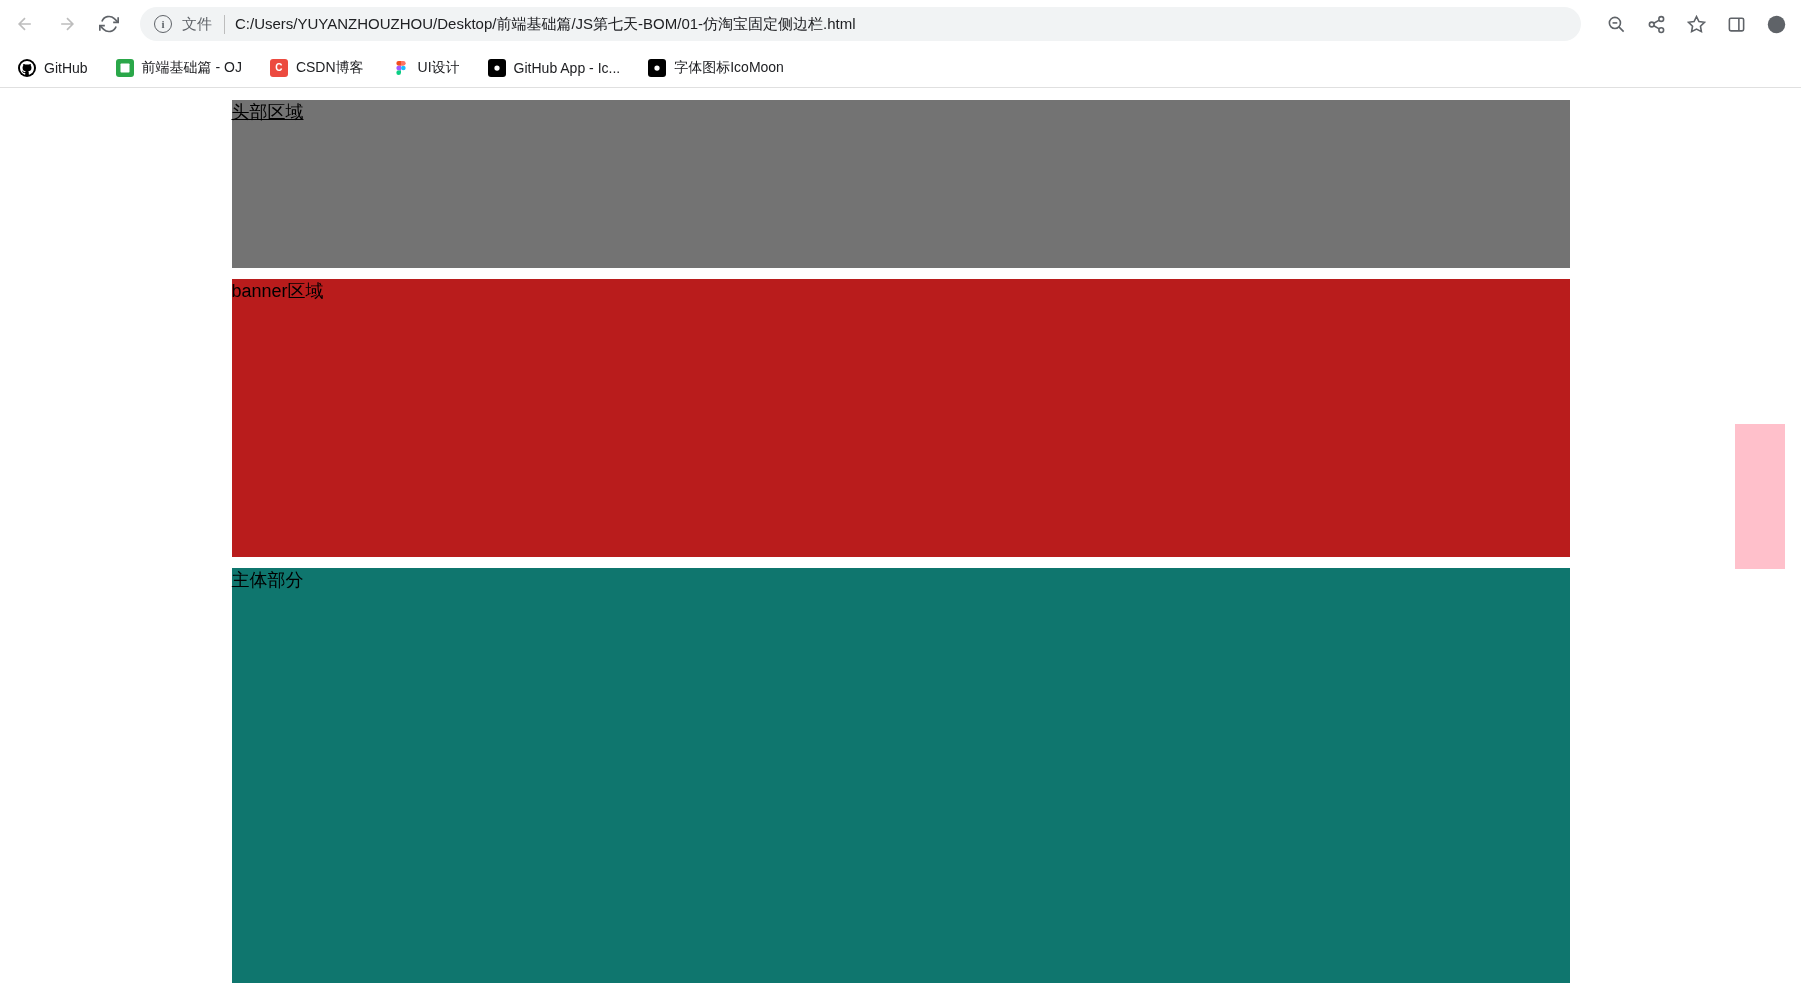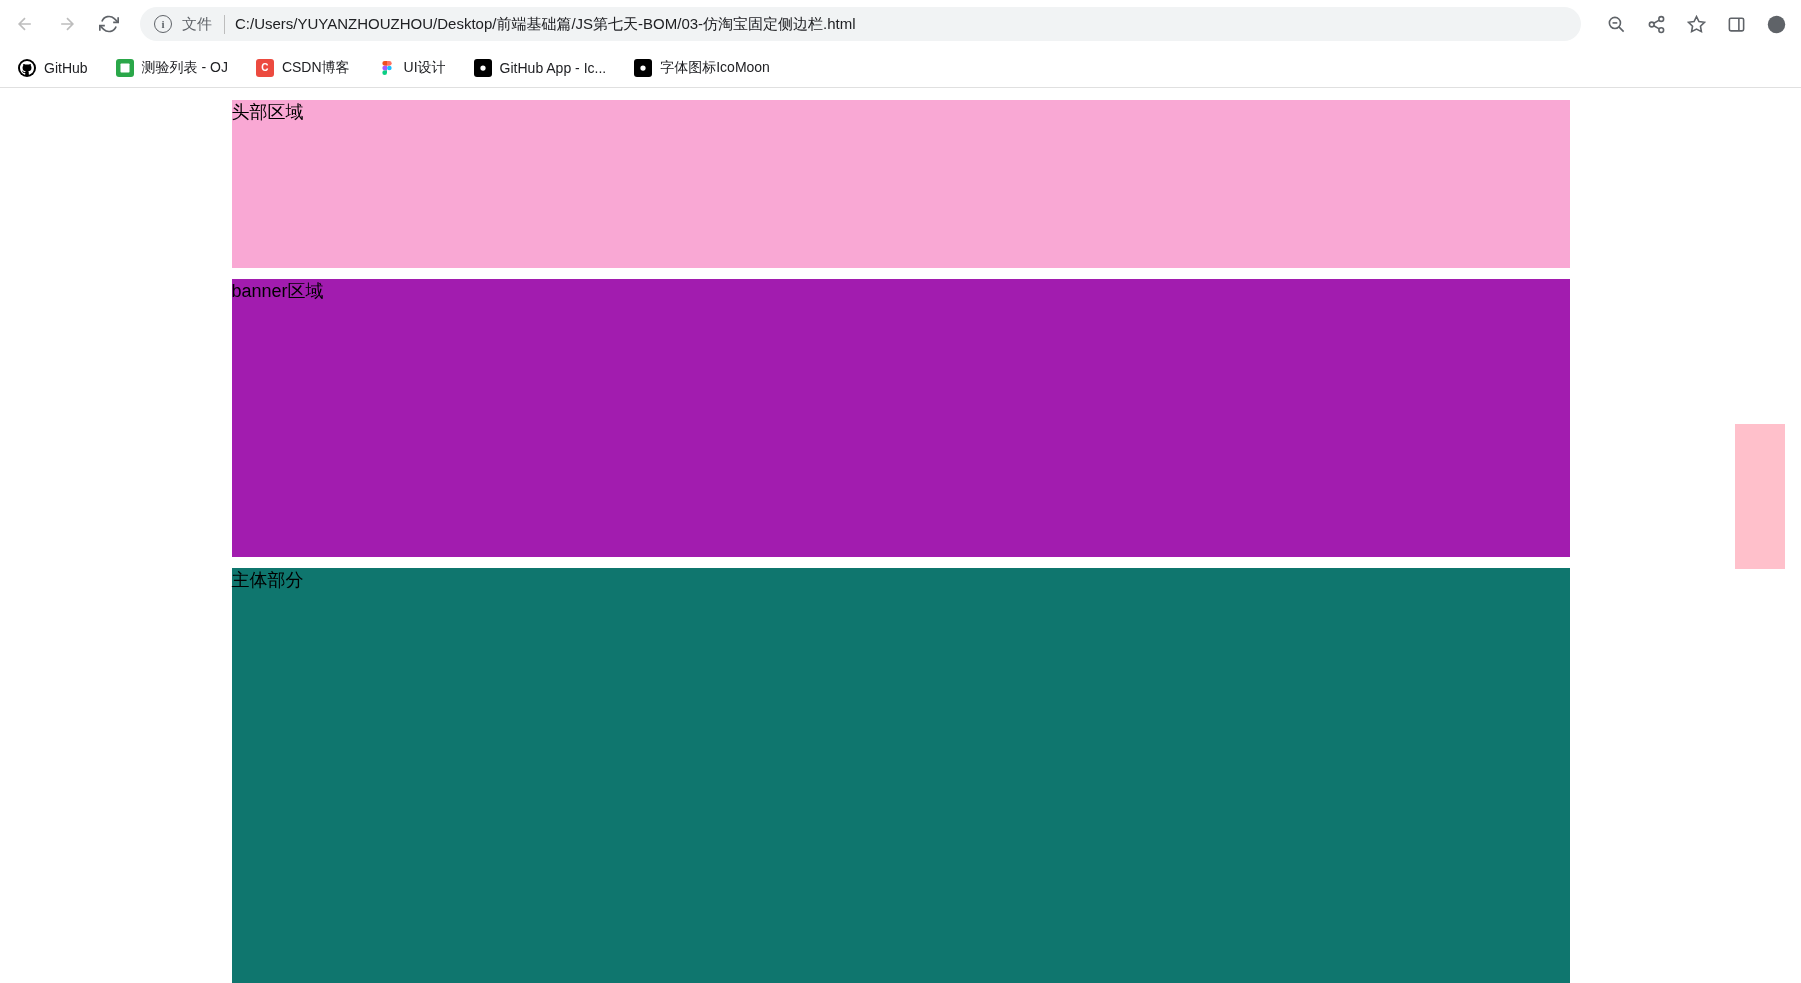--- a/index.html
+++ b/index.html
@@ -155,25 +155,26 @@
       width: 1338px;
       margin: 0 auto;
     }
     .section {
       font-size: 18px;
       color: #000;
       margin-bottom: 11px;
       padding: 0;
     }
     .section-header {
-      background: #f9a8d4;
+      background: #737373;
       height: 168px;
+      text-decoration: underline;
     }
     .section-banner {
-      background: #a21caf;
+      background: #b91c1c;
       height: 278px;
     }
     .section-main {
       background: #0f766e;
       height: 468px;
     }
     .side-bar {
       position: absolute;
       right: 16px;
       top: 336px;
@@ -198,21 +199,21 @@
   </div>
   <div class="nav-btn">
     <svg viewBox="0 0 24 24" fill="none" stroke="currentColor" stroke-width="2">
         <path d="M23 4v6h-6M1 20v-6h6"></path>
         <path d="M3.51 9a9 9 0 0114.85-3.36L23 10M1 14l4.64 4.36A9 9 0 0020.49 15"></path>
       </svg>
   </div>
   <div class="address-bar">
     <div class="address-info-icon">i</div>
     <span class="address-file-label">文件</span>
-    <span class="address-url">C:/Users/YUYANZHOUZHOU/Desktop/前端基础篇/JS第七天-BOM/03-仿淘宝固定侧边栏.html</span>
+    <span class="address-url">C:/Users/YUYANZHOUZHOU/Desktop/前端基础篇/JS第七天-BOM/01-仿淘宝固定侧边栏.html</span>
   </div>
   <div class="toolbar-actions">
     <div class="toolbar-action">
       <svg viewBox="0 0 24 24" fill="none" stroke="currentColor" stroke-width="2">
           <circle cx="10" cy="10" r="7"></circle>
           <line x1="21" y1="21" x2="15" y2="15"></line>
           <line x1="7" y1="10" x2="13" y2="10"></line>
         </svg>
     </div>
     <div class="toolbar-action">
@@ -250,21 +251,21 @@
         </svg>
     </div>
     <span>GitHub</span>
   </div>
   <div class="bookmark-item">
     <div class="bookmark-favicon favicon-oj">
       <svg width="12" height="12" viewBox="0 0 16 16" fill="currentColor">
           <rect x="2" y="2" width="12" height="12" rx="1"></rect>
         </svg>
     </div>
-    <span>测验列表 - OJ</span>
+    <span>前端基础篇 - OJ</span>
   </div>
   <div class="bookmark-item">
     <div class="bookmark-favicon favicon-csdn">C</div>
     <span>CSDN博客</span>
   </div>
   <div class="bookmark-item">
     <div class="bookmark-favicon">
       <svg width="14" height="14" viewBox="0 0 38 57">
           <path fill="#1abcfe" d="M19 28.5a9.5 9.5 0 1119 0 9.5 9.5 0 01-19 0z"></path>
           <path fill="#0acf83" d="M0 47.5A9.5 9.5 0 019.5 38H19v9.5a9.5 9.5 0 11-19 0z"></path>

